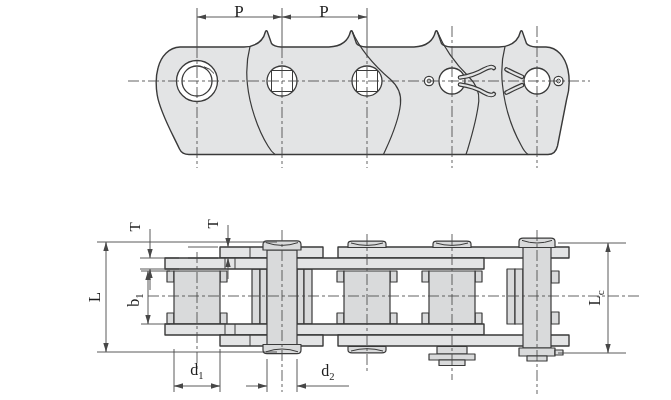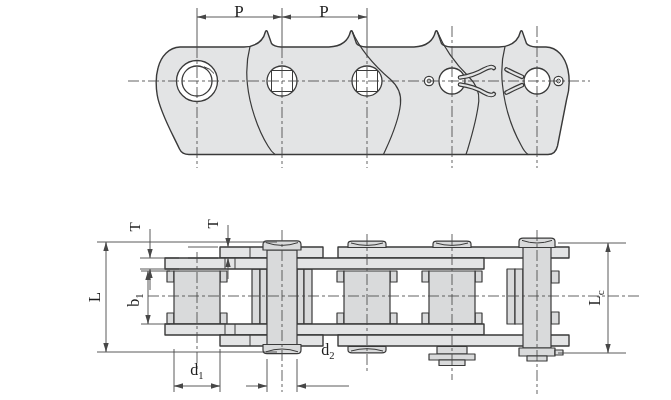--- a/index.html
+++ b/index.html
@@ -236,14 +236,14 @@
 </svg>
 
 <div class="dim-label fs17" style="left:239px; top:11px;"><span>P</span></div>
 <div class="dim-label fs17" style="left:324px; top:11px;"><span>P</span></div>
 <div class="dim-label fs15 rot" style="left:135px; top:227px;"><span>T</span></div>
 <div class="dim-label fs15 rot" style="left:213px; top:224px;"><span>T</span></div>
 <div class="dim-label fs17 rot" style="left:94px; top:297px;"><span>L</span></div>
 <div class="dim-label rot" style="left:136px; top:300px;"><span>b</span><sub>1</sub></div>
 <div class="dim-label fs17 rot" style="left:596px; top:298px;"><span>L</span><sub>c</sub></div>
 <div class="dim-label" style="left:197px; top:372px;"><span>d</span><sub>1</sub></div>
-<div class="dim-label" style="left:328px; top:352px;"><span>d</span><sub>2</sub></div>
+<div class="dim-label" style="left:328px; top:373px;"><span>d</span><sub>2</sub></div>
 </div>
 
 </body></html>

